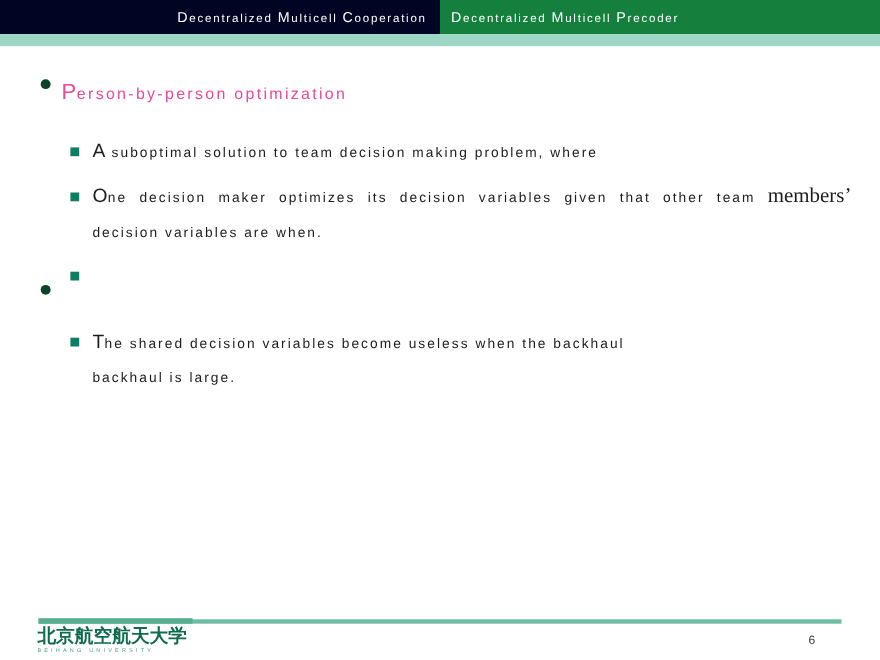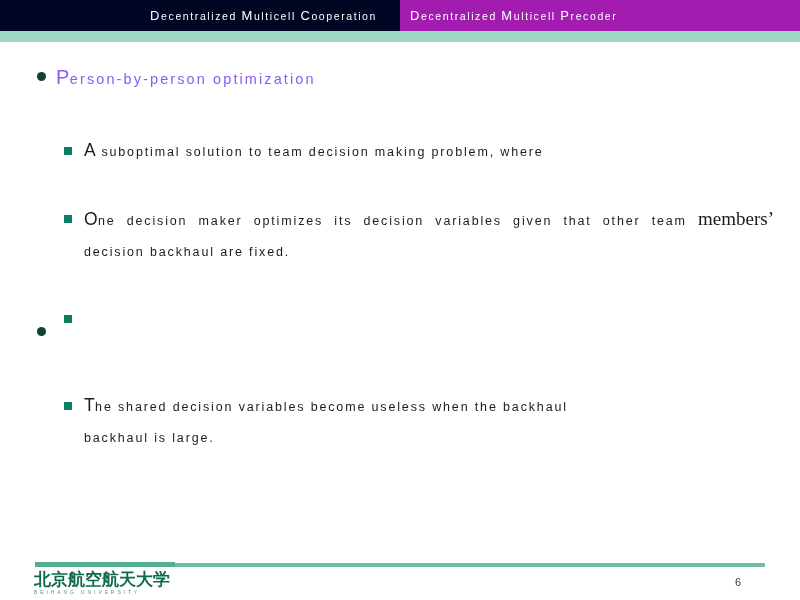--- a/index.html
+++ b/index.html
@@ -28,25 +28,25 @@
   .header-seg {
     height: 31px;
     display: flex;
     align-items: center;
     box-sizing: border-box;
   }
   .header-seg-left {
     width: 400px;
     background: #000524;
     justify-content: flex-end;
-    padding-right: 23px;
+    padding-right: 12px;
   }
   .header-seg-right {
     width: 400px;
-    background: #a21caf;
+    background: #15803d;
     justify-content: flex-start;
     padding-left: 10px;
   }
   .header-title {
     color: #ffffff;
     font-size: 10.5px;
     letter-spacing: 1.6px;
     white-space: nowrap;
     font-family: "Liberation Sans", sans-serif;
   }
@@ -78,35 +78,34 @@
   .bullet-l1 .marker {
     position: absolute;
     left: 37px;
     top: 12px;
     width: 9px;
     height: 9px;
     border-radius: 50%;
     background: #0d4429;
   }
   .bullet-l1 .text {
-    color: #8b5cf6;
+    color: #ec4899;
     font-size: 14.5px;
     letter-spacing: 2.1px;
-    line-height: 34px;
+    line-height: 48px;
     white-space: nowrap;
   }
   .bullet-l1 .text .cap {
     font-size: 20px;
     letter-spacing: 0.5px;
   }
 
   .bullet-l2 {
     position: relative;
     padding: 0 0 0 84px;
-    margin-top: 27px;
   }
   .bullet-l2 .marker {
     position: absolute;
     left: 64px;
     top: 12px;
     width: 8px;
     height: 8px;
     background: #0d7d63;
   }
   .bullet-l2 .text {
@@ -208,21 +207,21 @@
 
   <div class="bullet-l2">
     <span class="marker"></span>
     <div class="text nowrapline"><span class="cap">A</span> suboptimal solution to team decision making problem, where</div>
   </div>
 
   <div class="spacer-8"></div>
 
   <div class="bullet-l2 justified">
     <span class="marker"></span>
-    <div class="text"><span><span class="cap">O</span>ne decision maker optimizes its decision variables given that other team </span><span class="serif-word">members’</span><span> decision backhaul are fixed.</span></div>
+    <div class="text"><span><span class="cap">O</span>ne decision maker optimizes its decision variables given that other team </span><span class="serif-word">members’</span><span> decision variables are when.</span></div>
   </div>
 
   <div class="spacer-8"></div>
 
   <div class="bullet-l2">
     <span class="marker"></span>
   </div>
 
   <div class="spacer-12"></div>
 

